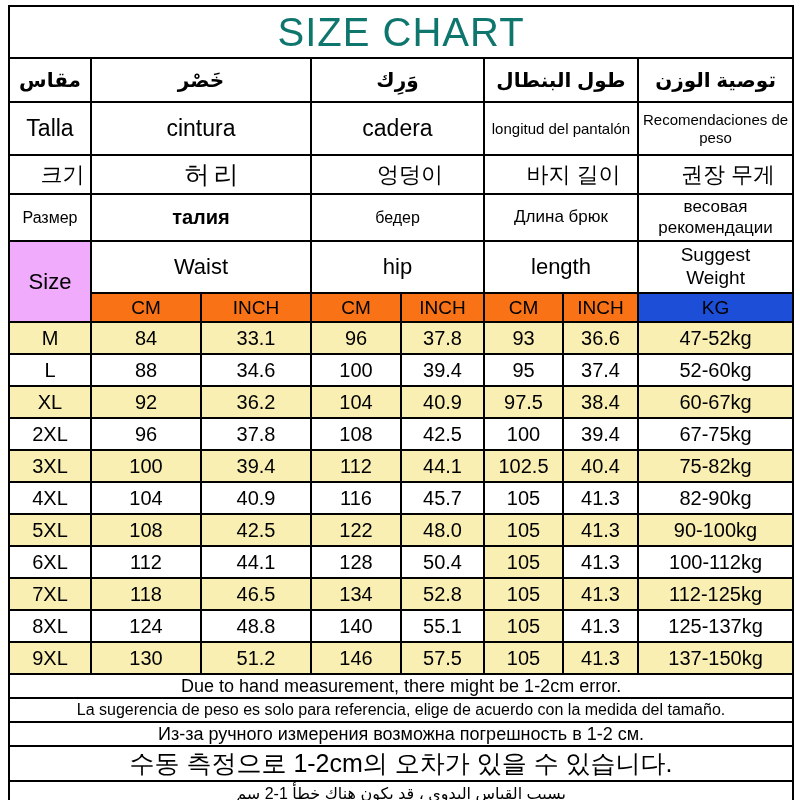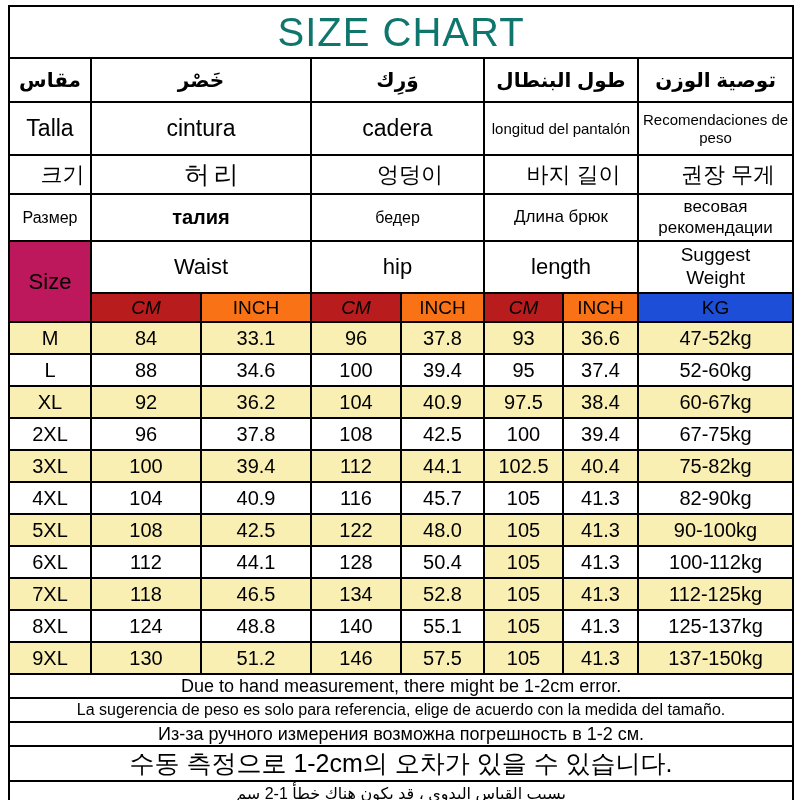--- a/index.html
+++ b/index.html
@@ -53,26 +53,26 @@
   tr.tr-ar td { font-size: 20px; font-weight: bold; }
   tr.tr-es td { font-size: 23px; }
   tr.tr-es td.small { font-size: 15px; line-height: 1.15; margin-top: 40px; }
   tr.tr-ko td { font-size: 22px; }
   tr.tr-ko td.big { font-size: 25px; letter-spacing: 4px; }
   tr.tr-ru td { font-size: 16px; }
   tr.tr-ru td.big { font-size: 20px; font-weight: bold; }
   tr.tr-ru td.small { font-size: 17px; line-height: 1.2; }
   tr.tr-en td { font-size: 22px; }
   .size-merged {
-    background: #be185d;
+    background: #f0abfc;
     font-size: 26px;
   }
   .wrap-narrow { display: inline-block; max-width: 92px; font-size: 19px; line-height: 1.2; }
   tr.tr-units td { font-size: 19px; }
-  .u-cm   { background: #b91c1c; font-style: italic; }
+  .u-cm   { background: #f97316; }
   .u-inch { background: #f97316; }
   .u-kg   { background: #1d4ed8; }
 
   tr.tr-data td { font-size: 20px; }
   tr.ry td { background: #f9efb2; }
   tr.rw td { background: #ffffff; }
   tr.rw td.hl { background: #f9efb2; }
 
   tr.tr-note td { font-size: 18px; }
   tr.tr-note td.n-es { font-size: 16px; }

